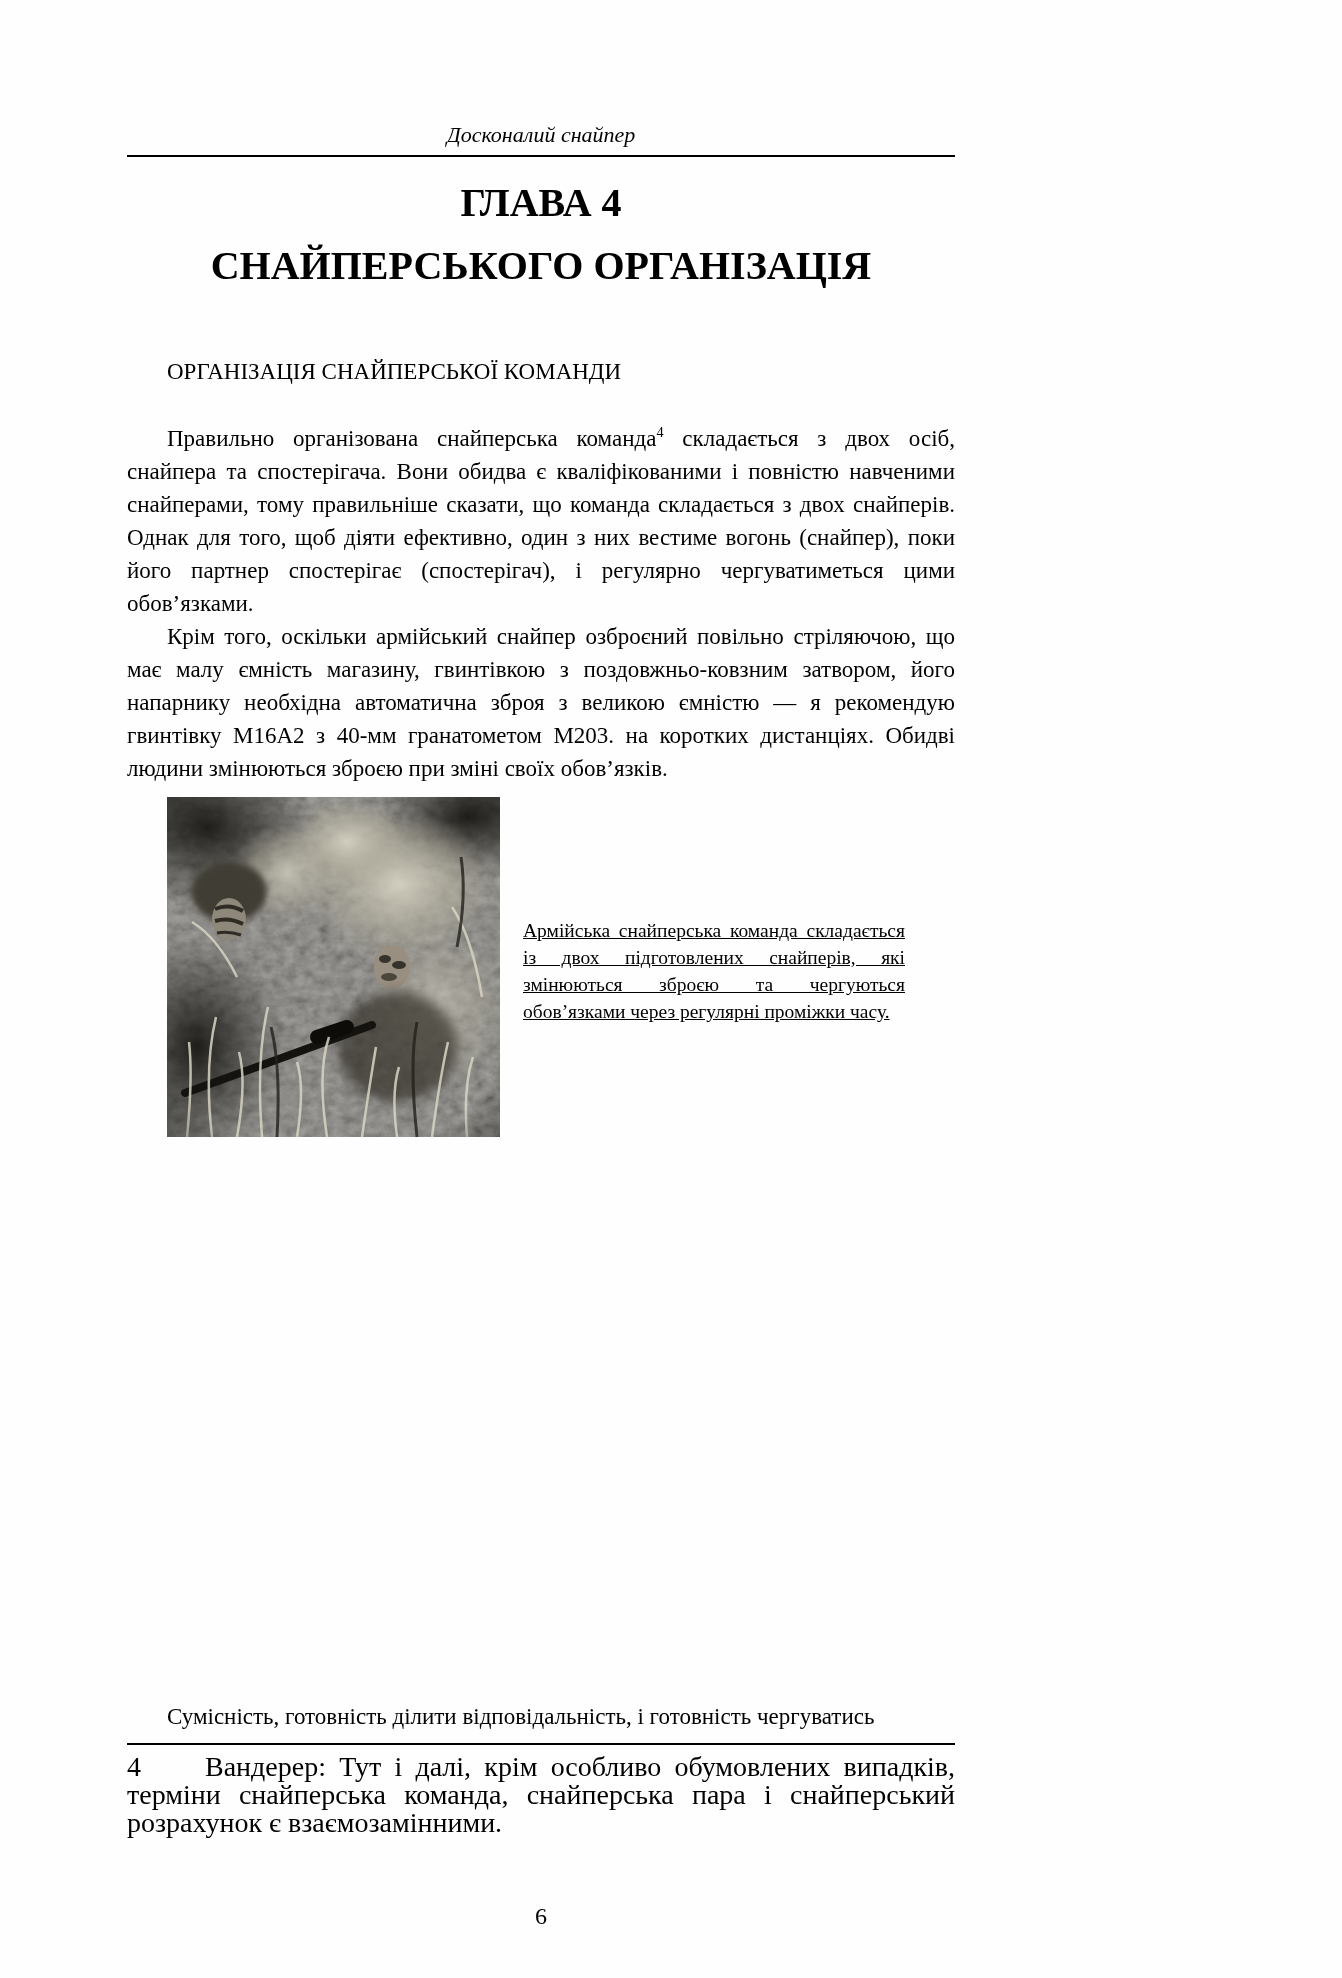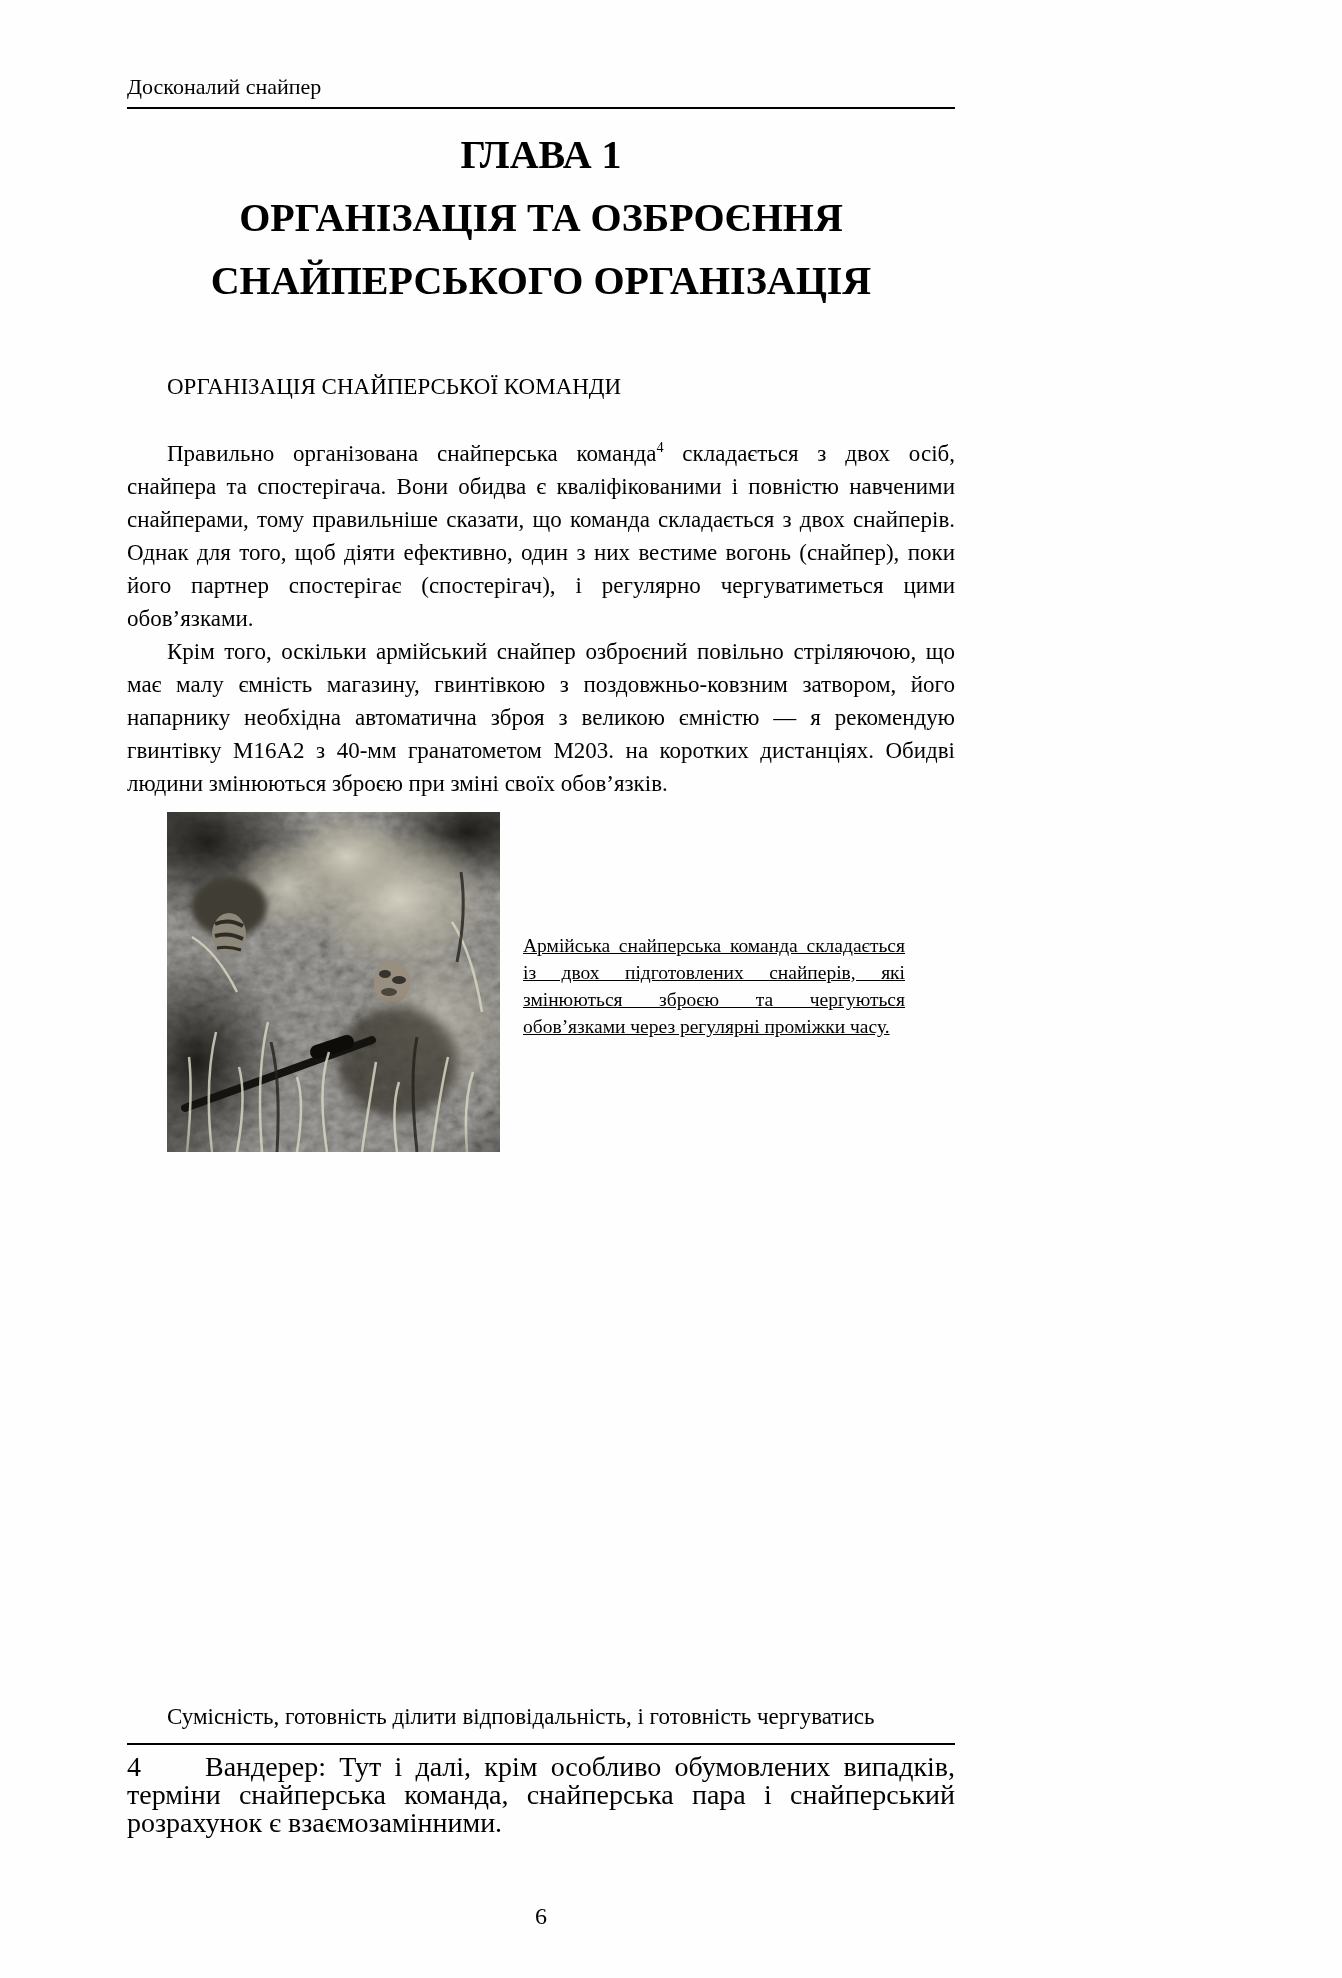--- a/index.html
+++ b/index.html
@@ -5,21 +5,21 @@
 <style>
   * { margin:0; padding:0; box-sizing:border-box; }
   html, body { background:#ffffff; }
   .page {
     position:relative; width:1342px; height:1978px; margin:0 auto;
     background:#fefefe; color:#000;
     font-family:"Liberation Serif","DejaVu Serif",serif;
     overflow:hidden;
   }
   .content { position:absolute; left:127px; top:0; width:828px; }
-  .running-header { margin-top:72px; text-align:left; font-size:22px; line-height:30px; }
+  .running-header { margin-top:120px; text-align:center; font-size:22px; line-height:30px;font-style:italic; }
   .header-rule { margin-top:5px; border-top:2px solid #000; height:0; }
   .chapter-title { margin-top:14px; text-align:center; font-size:40px; line-height:63px; font-weight:bold; }
   .title-line { display:block; }
   .section-heading { margin-top:58px; padding-left:40px; font-size:23px; line-height:33px; font-weight:normal; }
   .body-par { margin-top:34px; font-size:23px; line-height:33px; text-align:justify; text-indent:40px; }
   .body-par + .body-par { margin-top:0; }
   sup.fn-ref { font-size:0.62em; vertical-align:super; line-height:0; }
   .figure { margin-top:12px; padding-left:40px; display:flex; align-items:flex-start;text-decoration:underline; }
   .photo { flex:0 0 333px; width:333px; height:340px; }
   .photo svg { display:block; width:100%; height:100%; }
@@ -34,22 +34,21 @@
 </head>
 <body>
 
 <div class="page">
   <div class="content">
 
     <div class="running-header">Досконалий снайпер</div>
     <div class="header-rule"></div>
 
     <h1 class="chapter-title">
-      <span class="title-line">ГЛАВА 1</span>
-      <span class="title-line">ОРГАНІЗАЦІЯ ТА ОЗБРОЄННЯ</span>
+      <span class="title-line">ГЛАВА 4</span>
       <span class="title-line">СНАЙПЕРСЬКОГО ОРГАНІЗАЦІЯ</span>
     </h1>
 
     <h2 class="section-heading">ОРГАНІЗАЦІЯ СНАЙПЕРСЬКОЇ КОМАНДИ</h2>
 
     <p class="body-par"><span>Правильно організована снайперська команда</span><sup class="fn-ref">4</sup><span> складається з двох осіб, снайпера та спостерігача. Вони обидва є кваліфікованими і повністю навченими снайперами, тому правильніше сказати, що команда складається з двох снайперів. Однак для того, щоб діяти ефективно, один з них вестиме вогонь (снайпер), поки його партнер спостерігає (спостерігач), і регулярно чергуватиметься цими обов’язками.</span></p>
 
     <p class="body-par">Крім того, оскільки армійський снайпер озброєний повільно стріляючою, що має малу ємність магазину, гвинтівкою з поздовжньо-ковзним затвором, його напарнику необхідна автоматична зброя з великою ємністю — я рекомендую гвинтівку М16А2 з 40-мм гранатометом М203. на коротких дистанціях. Обидві людини змінюються зброєю при зміні своїх обов’язків.</p>
 
 

